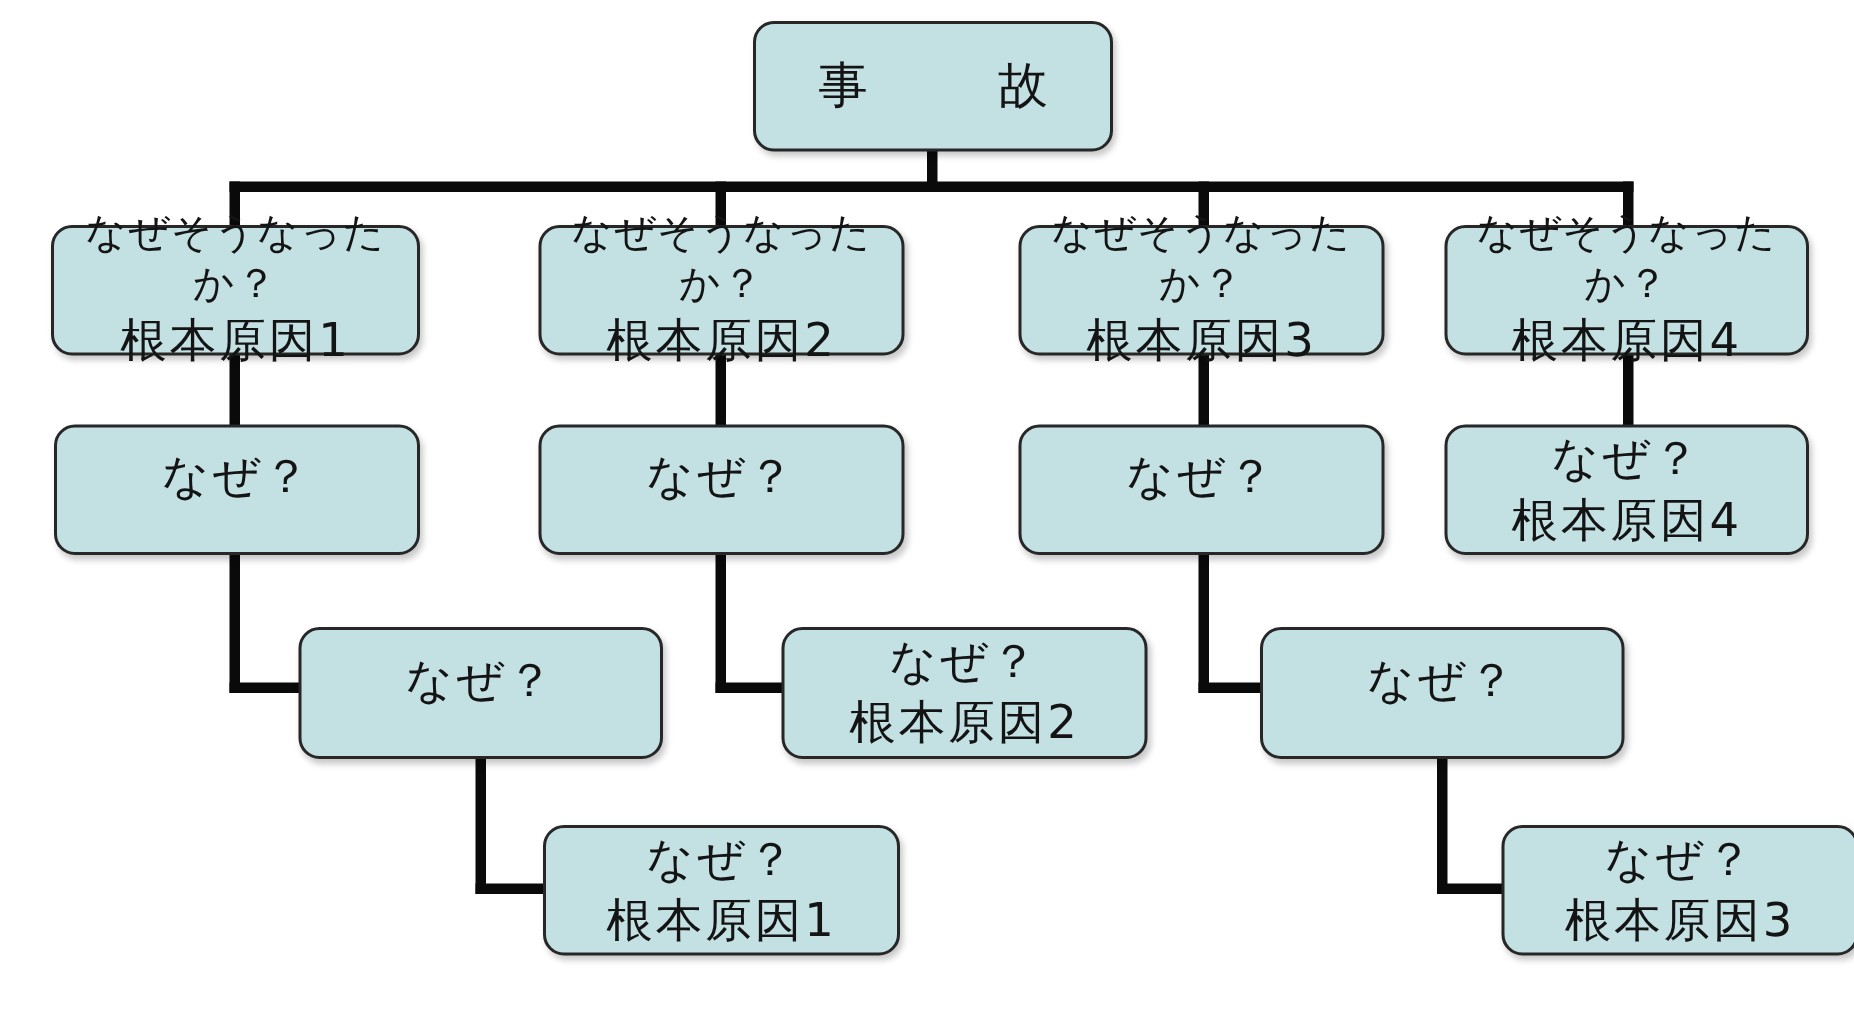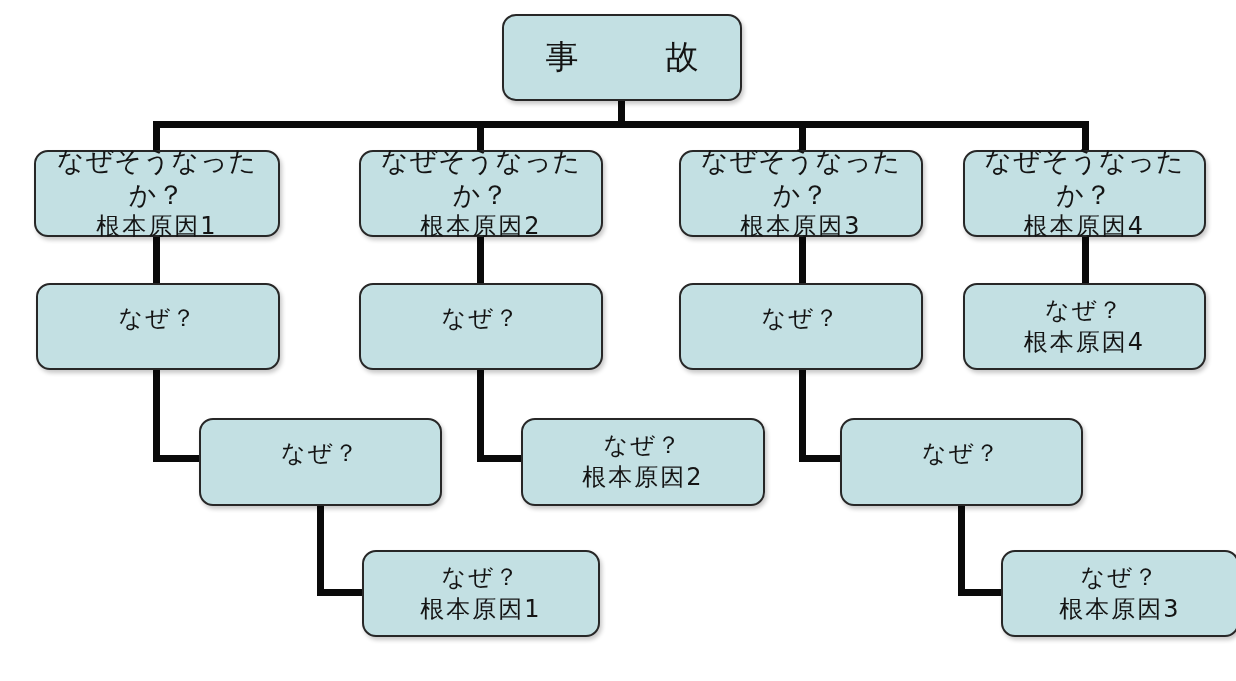--- a/index.html
+++ b/index.html
@@ -26,21 +26,21 @@
     text-align: center;
     box-shadow: 2px 3px 4px rgba(0,0,0,0.22);
     z-index: 2;
   }
   .conn {
     position: absolute;
     background: var(--connector, #0a0a0a);
     z-index: 1;
   }
   .t-small { font-size: 27px; letter-spacing: 1px; line-height: 1.25; font-weight: 500; }
-  .t-big   { font-size: 24px; letter-spacing: 2px; line-height: 1.32; font-weight: 500; }
+  .t-big   { font-size: 31px; letter-spacing: 2px; line-height: 1.32; font-weight: 500; }
   .root-line { font-size: 33px; letter-spacing: 27px; margin-right: -27px; font-weight: 500; }
   .single { padding-bottom: 16px; }
 </style>
 </head>
 <body>
 
 <div class="canvas">
 
   <div class="conn" style="left:594px;top:98px;width:7px;height:28px;"></div>
   <div class="conn" style="left:129px;top:121px;width:936px;height:7px;"></div>

